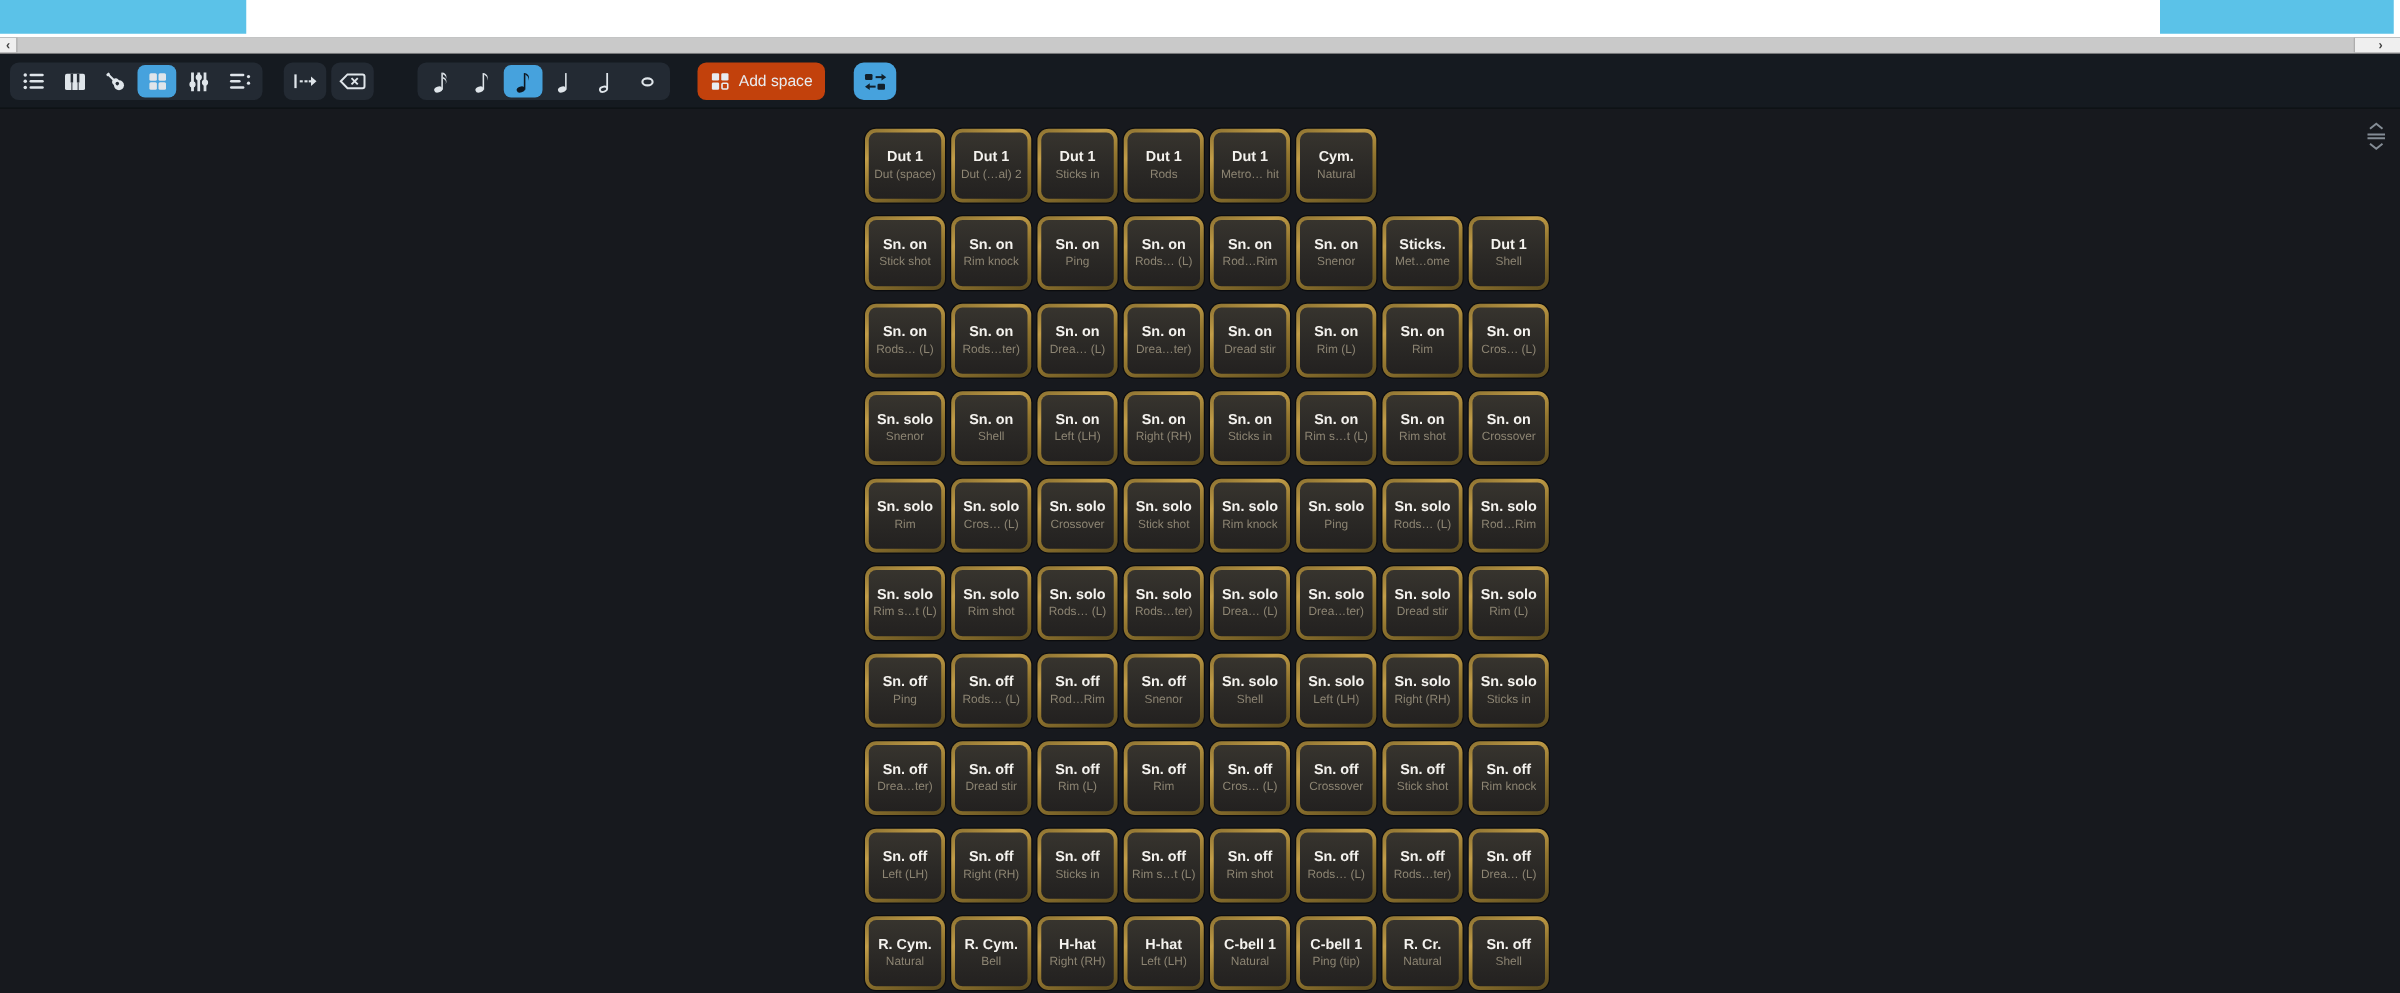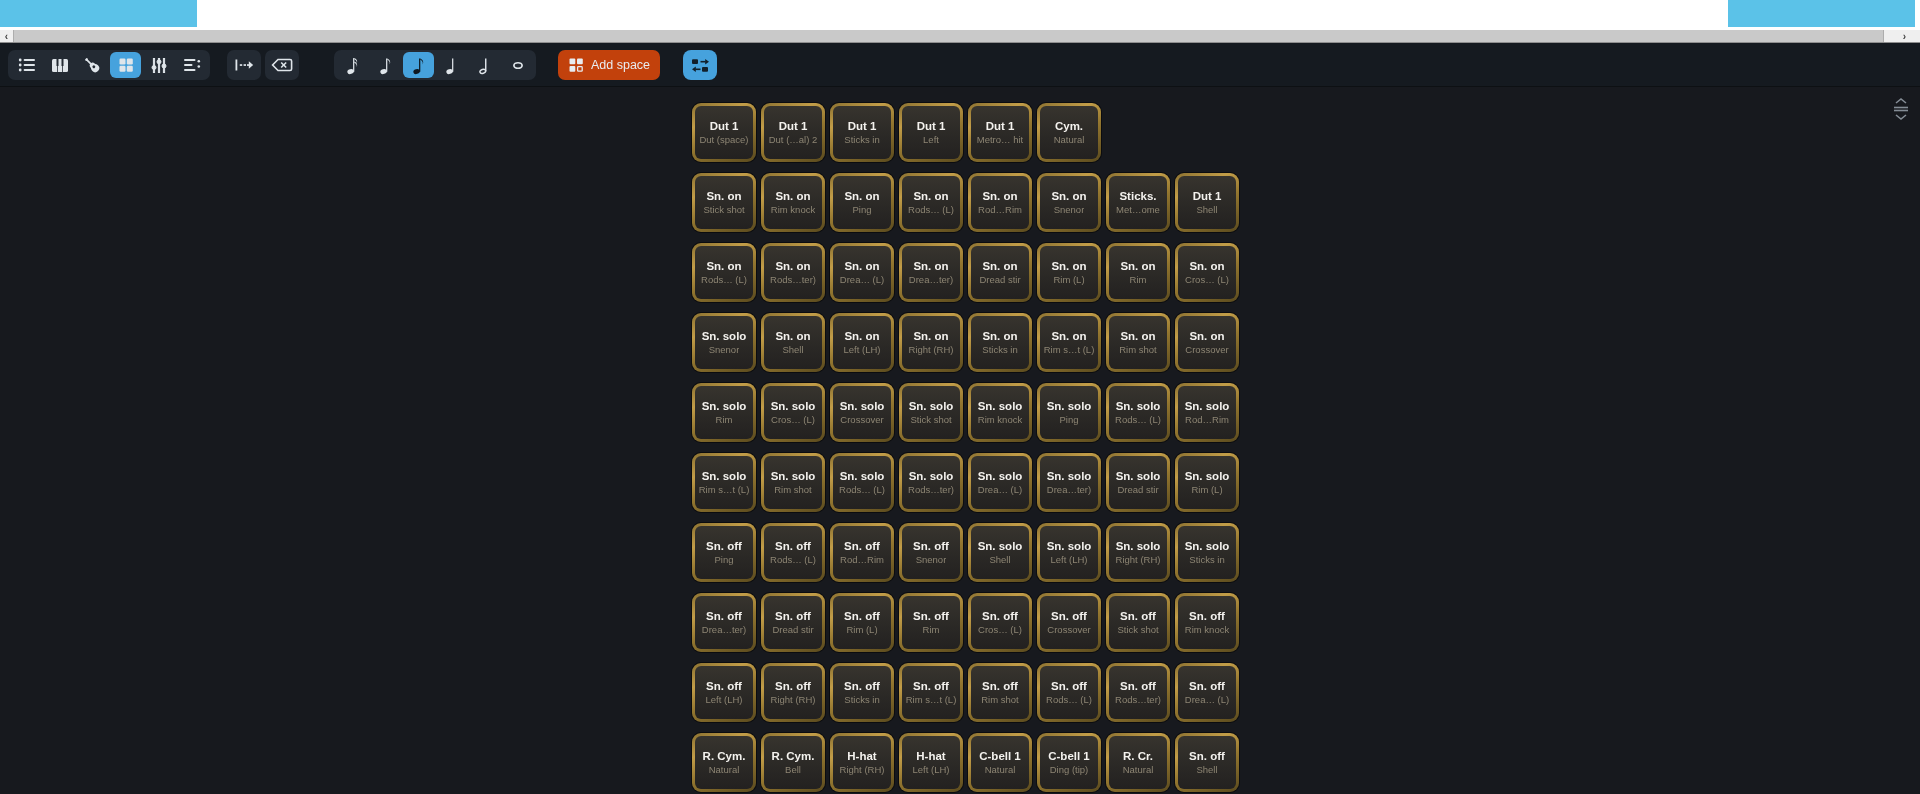--- a/index.html
+++ b/index.html
@@ -225,21 +225,21 @@
   </div>
         <div class="pad">
     <div class="pad-inner">
       <div class="pad-main">Dut 1</div>
       <div class="pad-sub">Sticks in</div>
     </div>
   </div>
         <div class="pad">
     <div class="pad-inner">
       <div class="pad-main">Dut 1</div>
-      <div class="pad-sub">Left</div>
+      <div class="pad-sub">Rods</div>
     </div>
   </div>
         <div class="pad">
     <div class="pad-inner">
       <div class="pad-main">Dut 1</div>
       <div class="pad-sub">Metro… hit</div>
     </div>
   </div>
         <div class="pad">
     <div class="pad-inner">
@@ -675,21 +675,21 @@
   </div>
         <div class="pad">
     <div class="pad-inner">
       <div class="pad-main">C-bell 1</div>
       <div class="pad-sub">Natural</div>
     </div>
   </div>
         <div class="pad">
     <div class="pad-inner">
       <div class="pad-main">C-bell 1</div>
-      <div class="pad-sub">Ding (tip)</div>
+      <div class="pad-sub">Ping (tip)</div>
     </div>
   </div>
         <div class="pad">
     <div class="pad-inner">
       <div class="pad-main">R. Cr.</div>
       <div class="pad-sub">Natural</div>
     </div>
   </div>
         <div class="pad">
     <div class="pad-inner">

